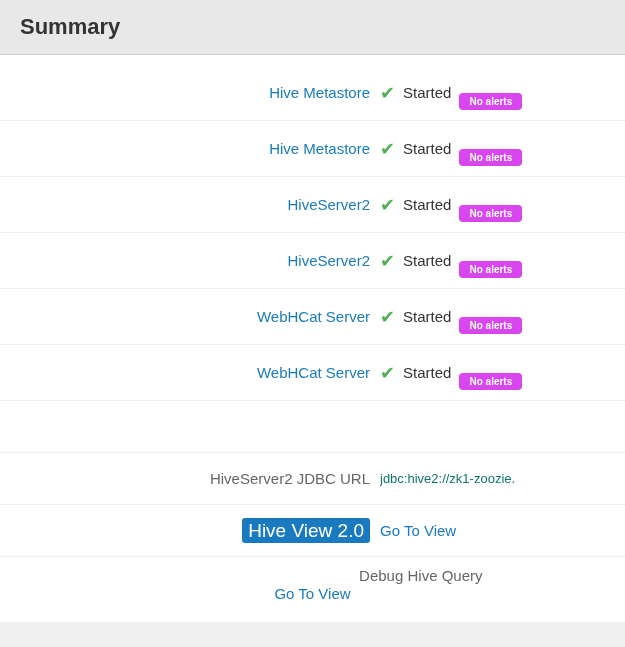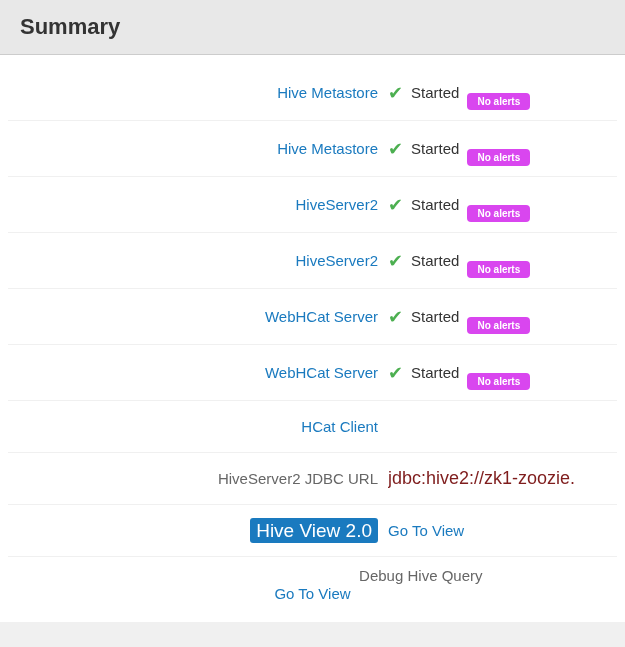--- a/index.html
+++ b/index.html
@@ -27,21 +27,21 @@
     }
 
     .header h1 {
       font-size: 22px;
       font-weight: bold;
       color: #333;
     }
 
     .content {
       background: #fff;
-      padding: 10px 8px;
+      padding: 10px 0;
     }
 
     .row {
       display: flex;
       align-items: center;
       padding: 10px 20px;
       border-bottom: 1px solid #f0f0f0;
       min-height: 52px;
     }
 
@@ -103,22 +103,22 @@
     }
 
     .go-to-view-link {
       color: #1a7abf;
       text-decoration: none;
       font-size: 15px;
       text-align: right;
     }
 
     .truncated {
-      color: #7f1d1d;
-      font-size: 18px;
+      color: #0f766e;
+      font-size: 13px;
       white-space: nowrap;
       overflow: hidden;
       text-overflow: ellipsis;
       max-width: 200px;
     }
   </style>
 </head>
 <body>
 
 <div class="page-container">
@@ -168,21 +168,20 @@
       </div>
       <div class="row">
         <div class="label-col"><a href="#">WebHCat Server</a></div>
         <div class="value-col">
           <span class="status-icon">✔</span>
           <span>Started</span>
           <span class="no-alerts-badge">No alerts</span>
         </div>
       </div>
       <div class="row">
-        <div class="label-col"><a href="#">HCat Client</a></div>
       </div>
       <div class="row">
         <div class="label-col"><span>HiveServer2 JDBC URL</span></div>
         <div class="value-col">
           <span class="truncated">jdbc:hive2://zk1-zoozie.</span>
         </div>
       </div>
       <div class="row">
         <div class="label-col"><span class="highlighted">Hive View 2.0</span></div>
         <div class="value-col">

